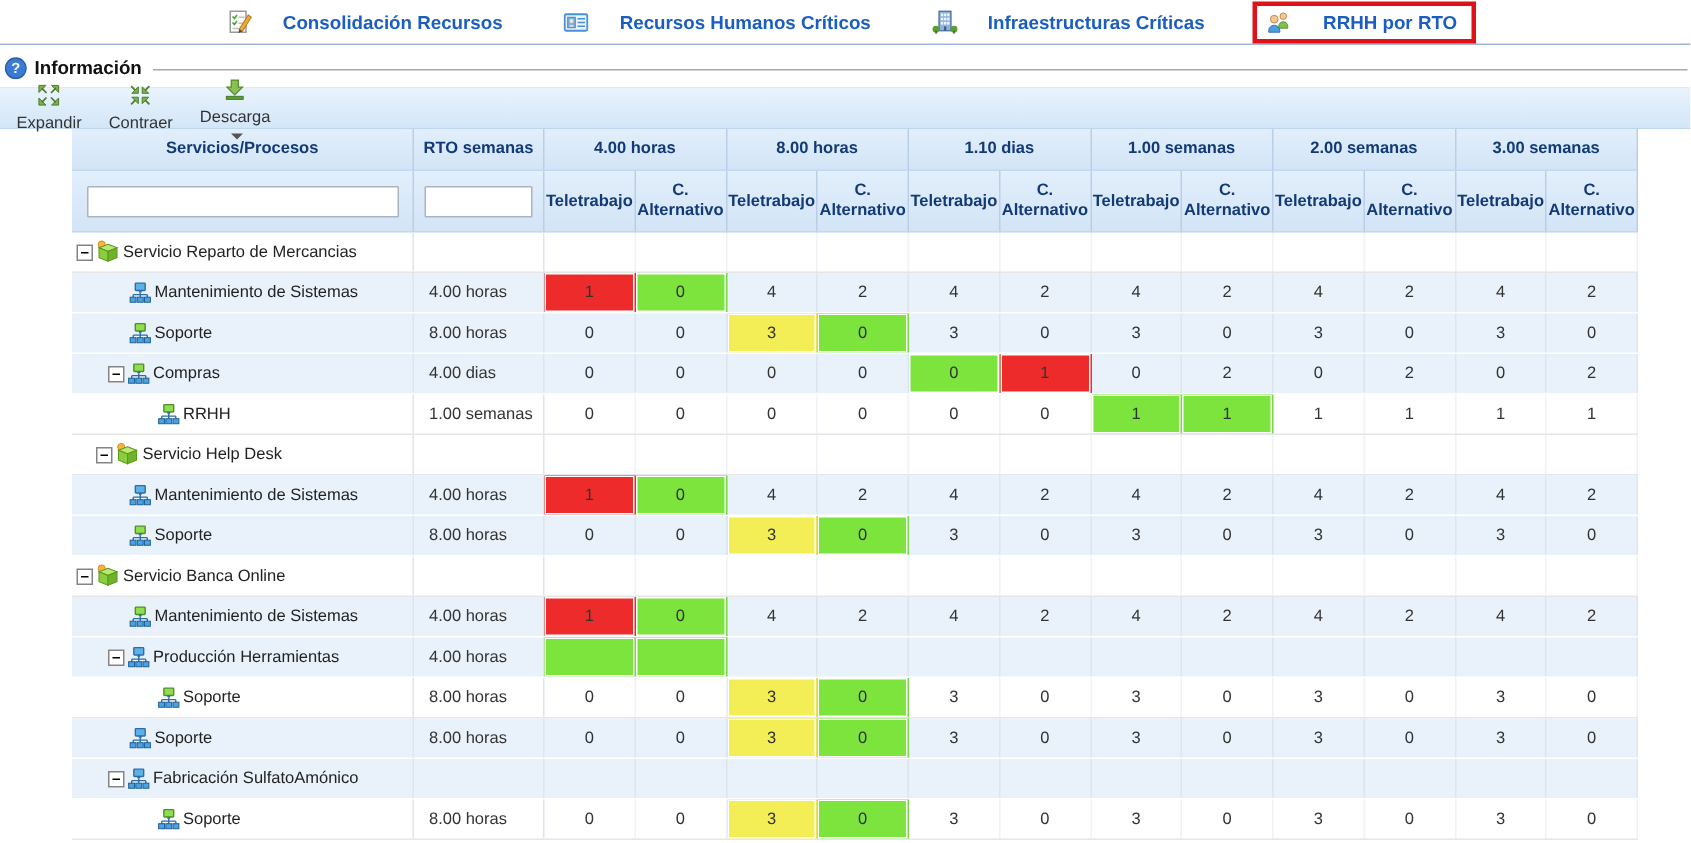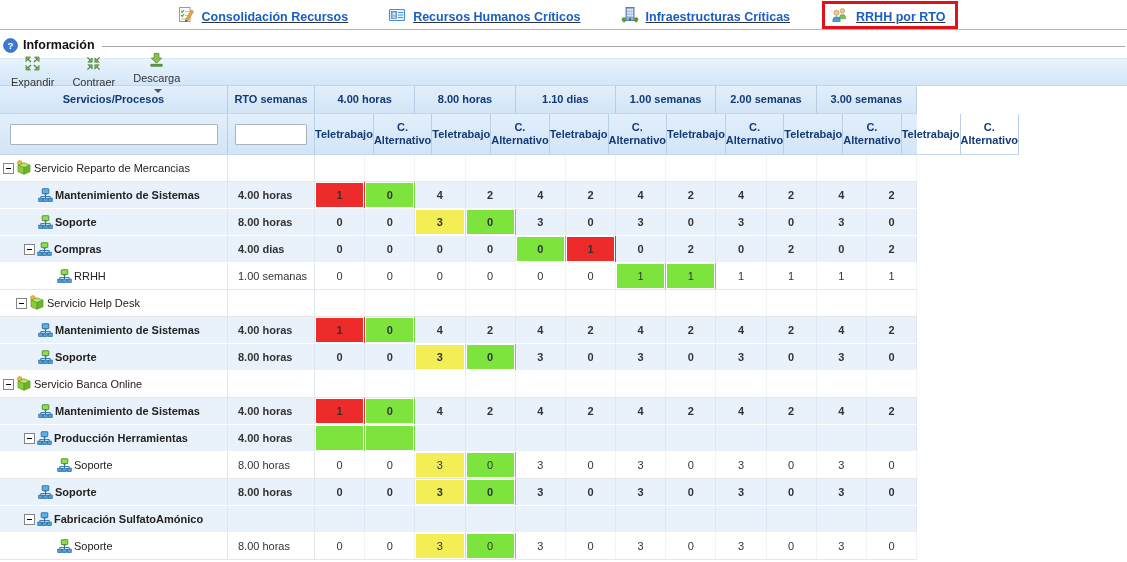--- a/index.html
+++ b/index.html
@@ -5,57 +5,57 @@
   html,body{margin:0;padding:0;}
   body{
     width:1127px;height:562px;overflow:hidden;background:#fff;
     font-family:"Liberation Sans", sans-serif;font-size:11px;color:#333;
   }
   
   .tabbar{
     height:30px;display:flex;align-items:center;justify-content:center;gap:30px;
     border-bottom:1px solid #9fb6d7;background:#fff;box-sizing:border-box;
   }
-  .tab{display:flex;align-items:flex-end;gap:7px;cursor:pointer;padding:3px 5px;text-decoration:underline;}
+  .tab{display:flex;align-items:center;gap:20px;cursor:pointer;padding:3px 5px;}
   .tab .tab-label{color:#1a5ec4;font-weight:bold;font-size:12.5px;white-space:nowrap;}
   .tab.highlight{border:3px solid #e01217;margin:-3px;padding:2px 10px 2px 5px;}
   
   .info-row{display:flex;align-items:center;height:26px;padding:2px 2px 0 3px;}
   .info-label{font-weight:bold;font-size:12.5px;color:#111;margin-left:5px;white-space:nowrap;}
   .info-line{flex:1;border-top:1px solid #a8a8a8;margin-left:7px;margin-top:2px;height:0;}
   
   .toolbar{
     height:28px;display:flex;align-items:center;gap:4px;padding:0 4px;
     background:linear-gradient(#e9f3fd,#d3e6f8);
     border-top:1px solid #dceafa;border-bottom:1px solid #c0d6ee;box-sizing:border-box;
   }
   .tbtn{display:flex;align-items:center;gap:5px;padding:3px 7px;border-radius:3px;cursor:pointer;color:#333;flex-direction:column;}
   .caret{width:0;height:0;border-left:4px solid transparent;border-right:4px solid transparent;border-top:4px solid #555;margin-left:3px;}
   
-  .grid{width:917px;box-sizing:border-box;}
+  .grid{width:1044px;box-sizing:border-box;margin-left:48px;}
   .hrow{display:flex;background:linear-gradient(#e2effc,#d2e4f6);}
   .hcell{
     box-sizing:border-box;border-right:1px solid #b9cfe8;border-bottom:1px solid #c3d7ee;
     display:flex;align-items:center;justify-content:center;text-align:center;
     color:#123a76;font-weight:bold;font-size:11px;line-height:13px;
   }
   .hrow1 .hcell{height:28px;}
   .hrow2 .hcell{height:41px;}
   .c1{width:228px;flex:none;}
   .c2{width:87px;flex:none;}
   .cv{flex:1 1 0;}
   .cgroup{flex:2 2 0;}
   .filter-input{
     box-sizing:border-box;height:21px;border:1px solid #aab3c0;background:#fff;
     font-family:"Liberation Sans",sans-serif;font-size:11px;padding:0 3px;border-radius:1px;
   }
   .fi1{width:208px;} .fi2{width:72px;}
   
   .drow{display:flex;height:27px;box-sizing:border-box;border-bottom:1px solid #e6e6e6;background:#fff;}
-  .drow.blue{background:#e9f2fb;border-bottom:1px solid #fff;font-weight:bold;}
+  .drow.blue{background:#e9f2fb;border-bottom:1px solid #fff;}
   .cell{box-sizing:border-box;display:flex;align-items:center;}
   .name-cell{width:228px;flex:none;border-right:1px solid #dde5ee;overflow:hidden;white-space:nowrap;}
   .rto-cell{width:87px;flex:none;border-right:1px solid #dde5ee;padding-left:10px;color:#333;}
   .val-cell{flex:1 1 0;justify-content:center;color:#333;border-right:1px solid rgba(100,130,170,0.10);}
   .val-cell.red{background:#ee2b2b;box-shadow:inset 0 0 0 1px #fff;}
   .val-cell.green{background:#7de33d;box-shadow:inset 0 0 0 1px #fff;}
   .val-cell.yellow{background:#f3ee55;box-shadow:inset 0 0 0 1px #fff;}
   .minusbox{width:11px;height:11px;flex:none;background:#fff;border:1px solid #848484;position:relative;margin-right:2px;cursor:pointer;box-sizing:border-box;}
   .minusbox::after{content:"";position:absolute;left:2px;right:2px;top:4px;height:1px;background:#000;}
   .row-icon{flex:none;margin-right:2px;display:flex;align-items:center;}

